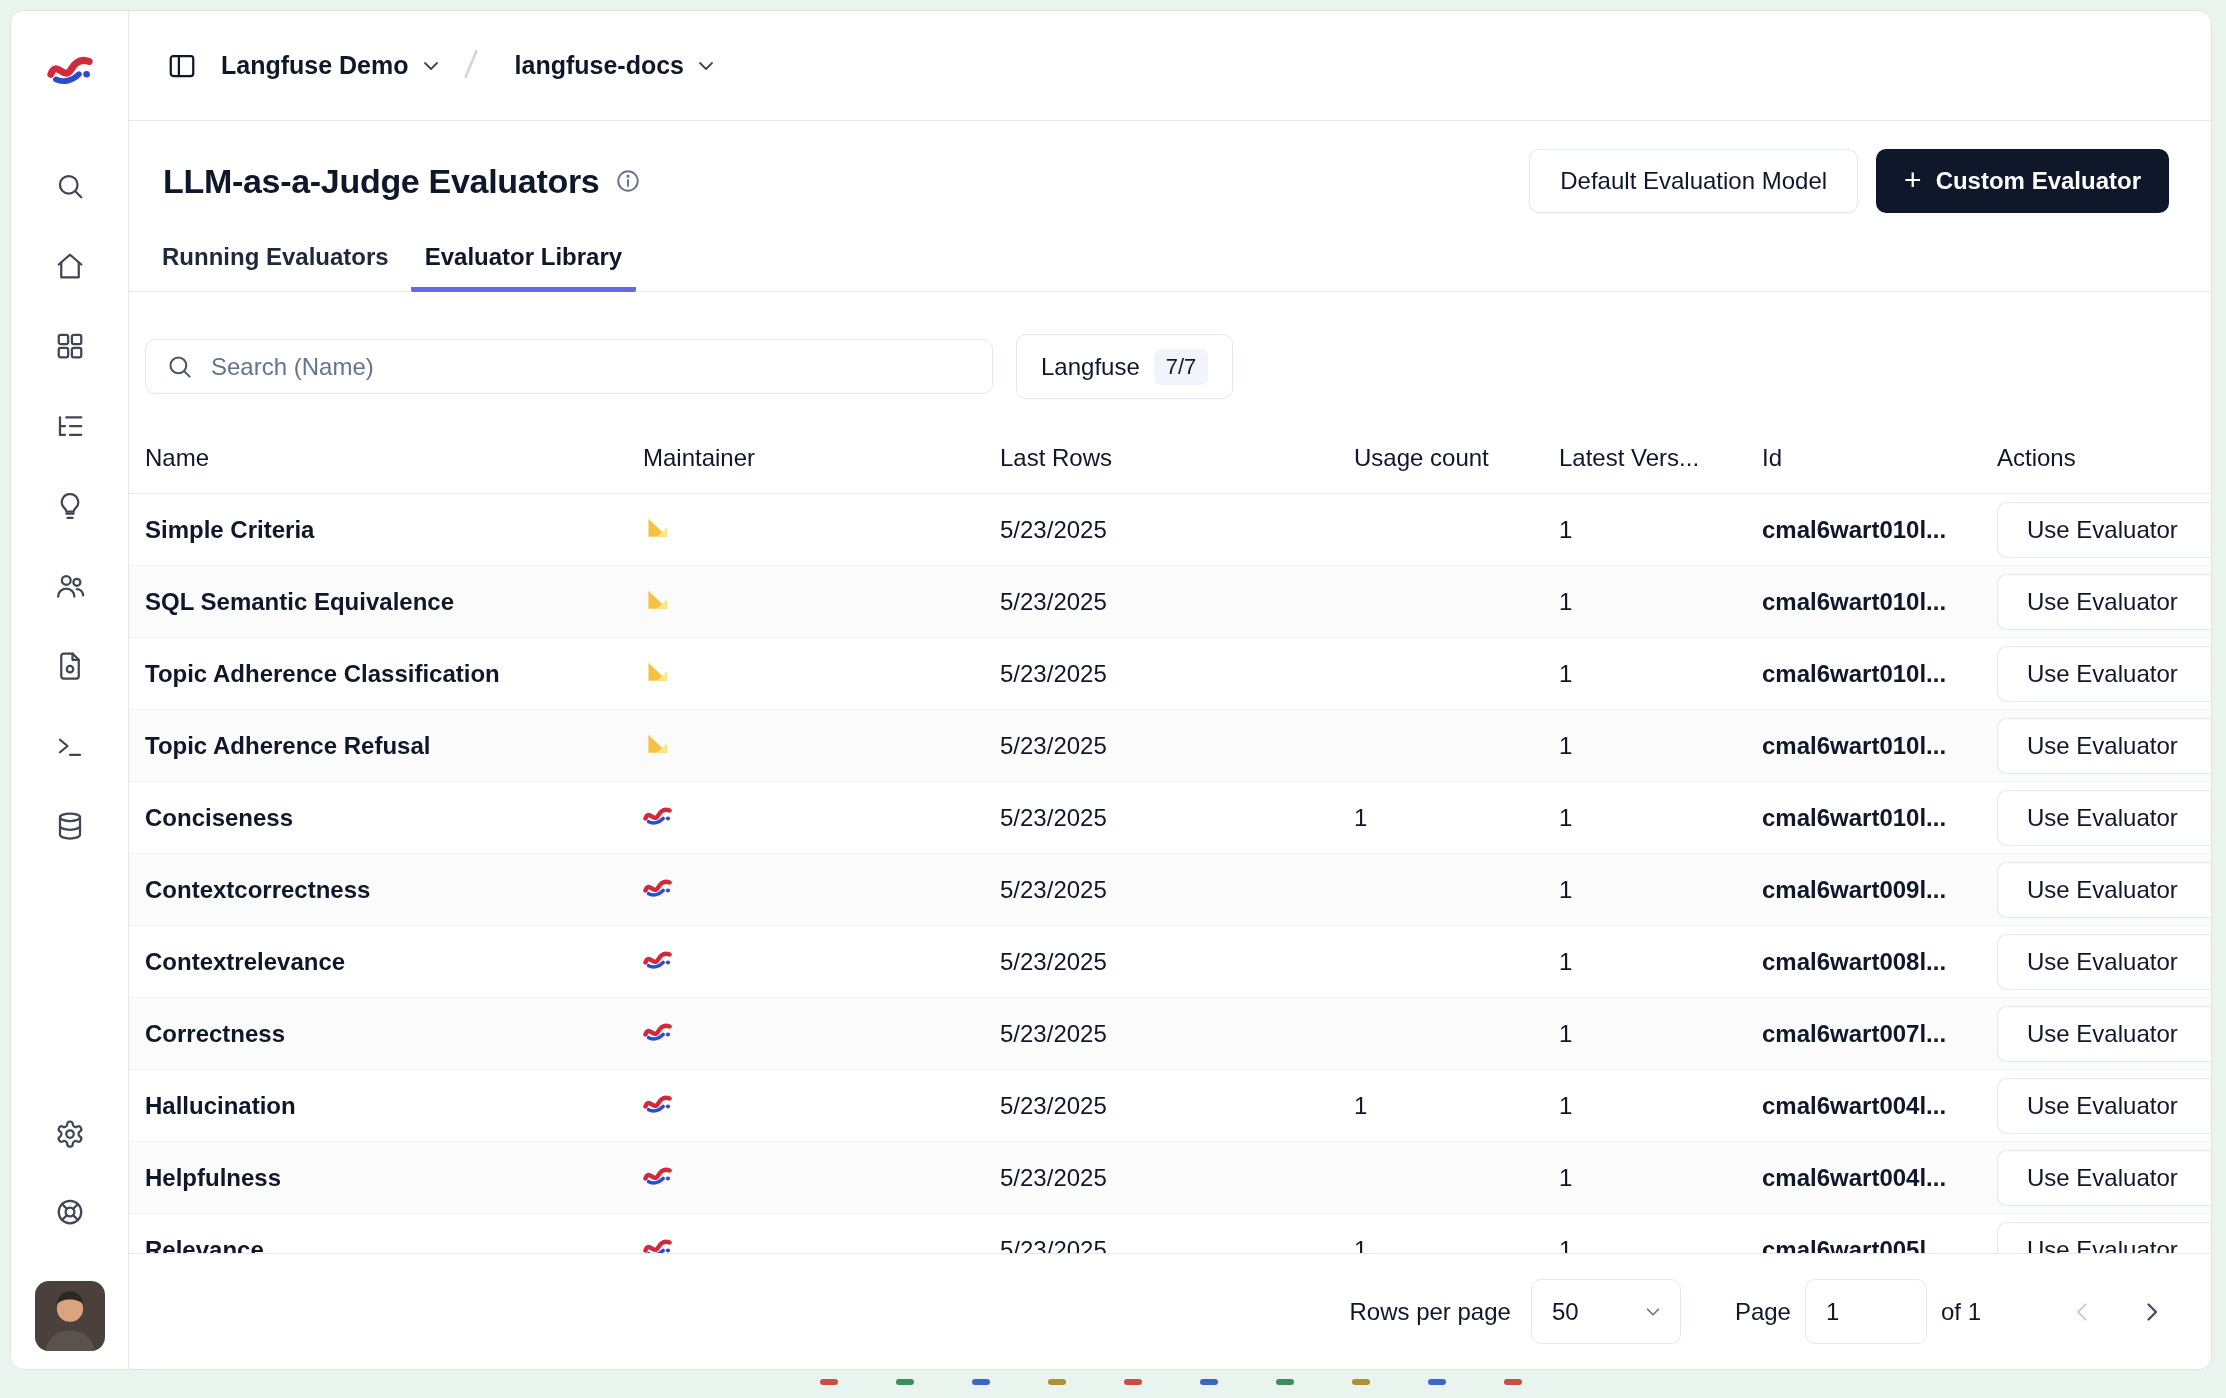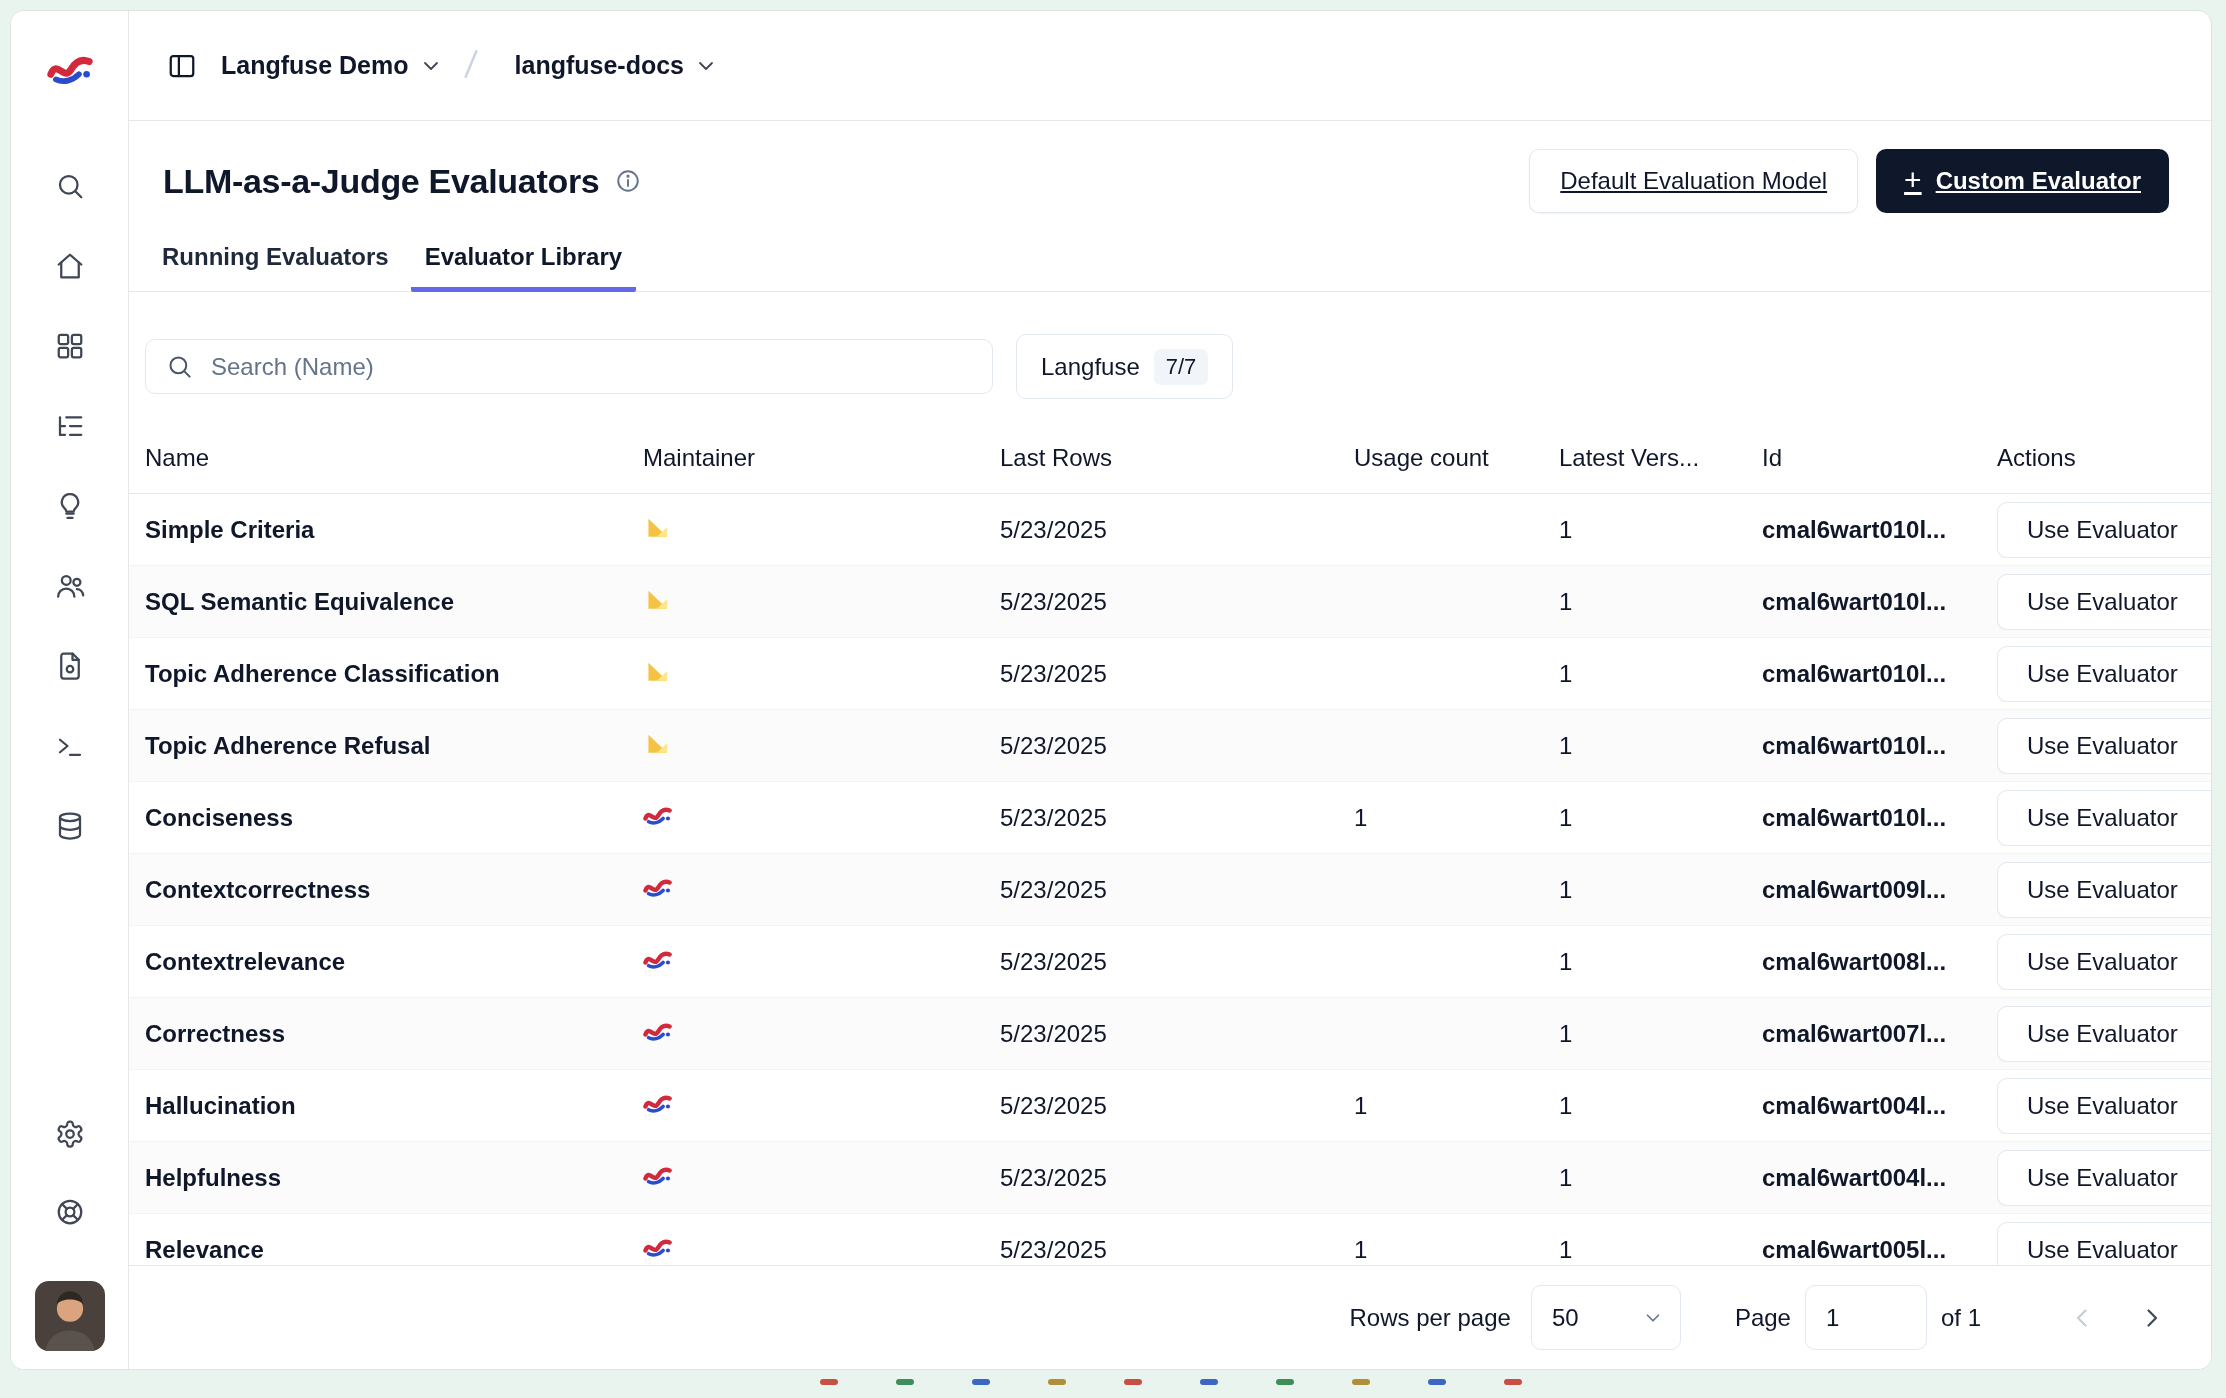--- a/index.html
+++ b/index.html
@@ -40,21 +40,21 @@
   .content{flex:1;overflow:hidden;display:flex;flex-direction:column;}
 
   
   .page-head{margin-top:28px;padding:0 42px 0 34px;display:flex;align-items:center;justify-content:space-between;}
   .title-wrap{display:flex;align-items:center;gap:16px;}
   .page-title{font-size:34px;font-weight:700;letter-spacing:-0.3px;}
   .info-icon{width:26px;height:26px;color:#64748b;cursor:pointer;}
   .info-icon svg{width:26px;height:26px;}
   .head-actions{display:flex;align-items:center;gap:18px;}
   .btn{height:64px;border-radius:10px;font-size:24px;display:inline-flex;align-items:center;justify-content:center;
-    cursor:pointer;font-family:inherit;border:none;text-decoration:underline;}
+    cursor:pointer;font-family:inherit;border:none;}
   .btn-outline{background:#fff;border:1px solid #e2e8f0;color:#0f172a;font-weight:500;padding:0 30px;
     box-shadow:0 1px 2px rgba(0,0,0,.05);}
   .btn-dark{background:#0f172a;color:#fff;font-weight:600;padding:0 28px;gap:14px;}
   .btn-dark .plus{font-size:30px;font-weight:400;line-height:1;margin-top:-2px;}
 
   
   .tabs{margin-top:30px;padding-left:19px;border-bottom:1px solid #e5e7eb;display:flex;gap:8px;align-items:center;}
   .tab{padding:0 14px 16px;font-size:24px;font-weight:600;color:#1e293b;cursor:pointer;
     border-bottom:5px solid transparent;margin-bottom:-1px;border-radius:2px;}
   .tab.active{color:#0f172a;border-bottom-color:#6467e8;}
@@ -79,21 +79,21 @@
   .name-cell{font-weight:600;}
   .id-cell{font-weight:600;}
   .trow:not(.thead-row):nth-child(even){background:#fbfbfc;}
   .micon{width:29px;height:29px;display:inline-flex;}
   .micon svg{width:100%;height:100%;}
   .use-btn{height:56px;width:244px;background:#fff;border:1px solid #e2e8f0;border-radius:10px;
     font-size:24px;font-weight:500;color:#0f172a;font-family:inherit;cursor:pointer;text-align:left;padding:0 0 0 29px;
     box-shadow:0 1px 2px rgba(0,0,0,.04);white-space:nowrap;}
 
   
-  .footer{height:104px;flex-shrink:0;border-top:1px solid #e5e7eb;background:#fff;
+  .footer{height:116px;flex-shrink:0;border-top:1px solid #e5e7eb;background:#fff;
     display:flex;align-items:center;justify-content:flex-end;padding-right:36px;font-size:24px;}
   .footer .lbl{font-weight:500;color:#0f172a;}
   .rpp-select{margin-left:20px;width:150px;height:65px;border:1px solid #e2e8f0;border-radius:10px;
     display:flex;align-items:center;justify-content:space-between;padding:0 16px 0 20px;cursor:pointer;background:#fff;}
   .rpp-select .chev{width:22px;height:22px;color:#64748b;}
   .page-lbl{margin-left:54px;}
   .page-input{margin-left:14px;width:122px;height:65px;border:1px solid #e2e8f0;border-radius:10px;
     font-size:24px;font-family:inherit;color:#0f172a;padding:0 0 0 20px;outline:none;}
   .of-lbl{margin-left:14px;}
   .pager{display:flex;align-items:center;margin-left:78px;gap:20px;}

